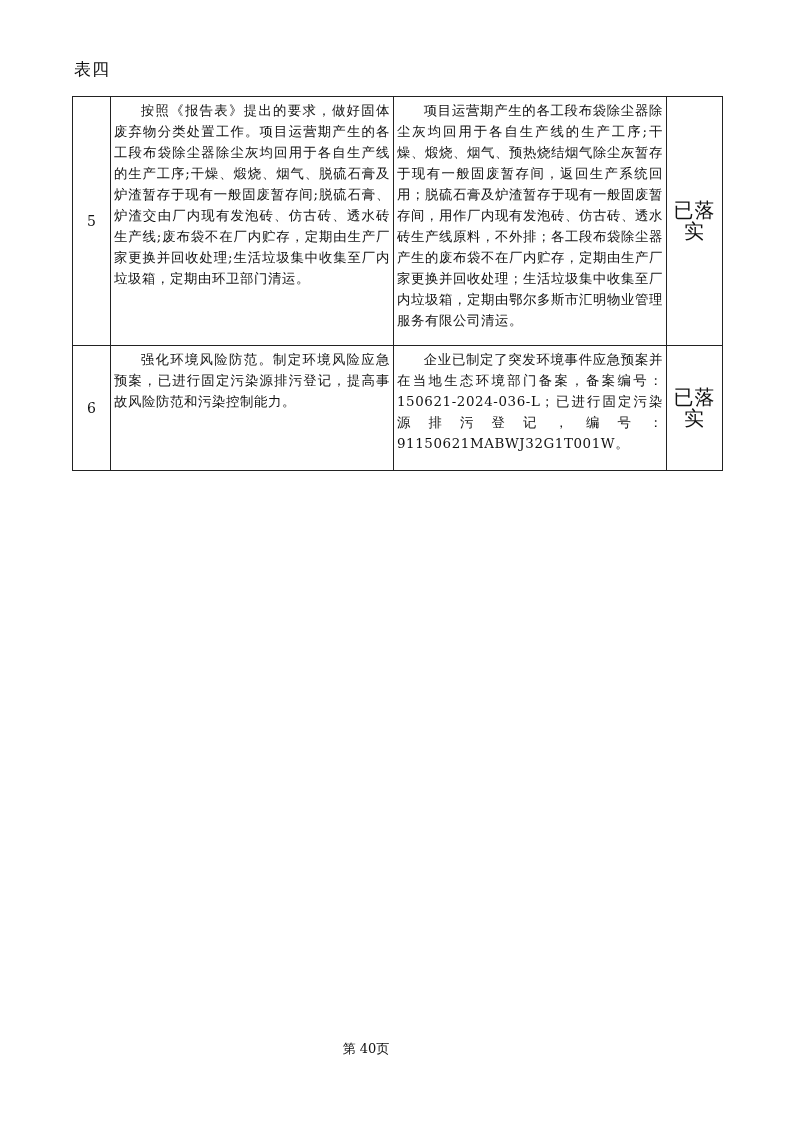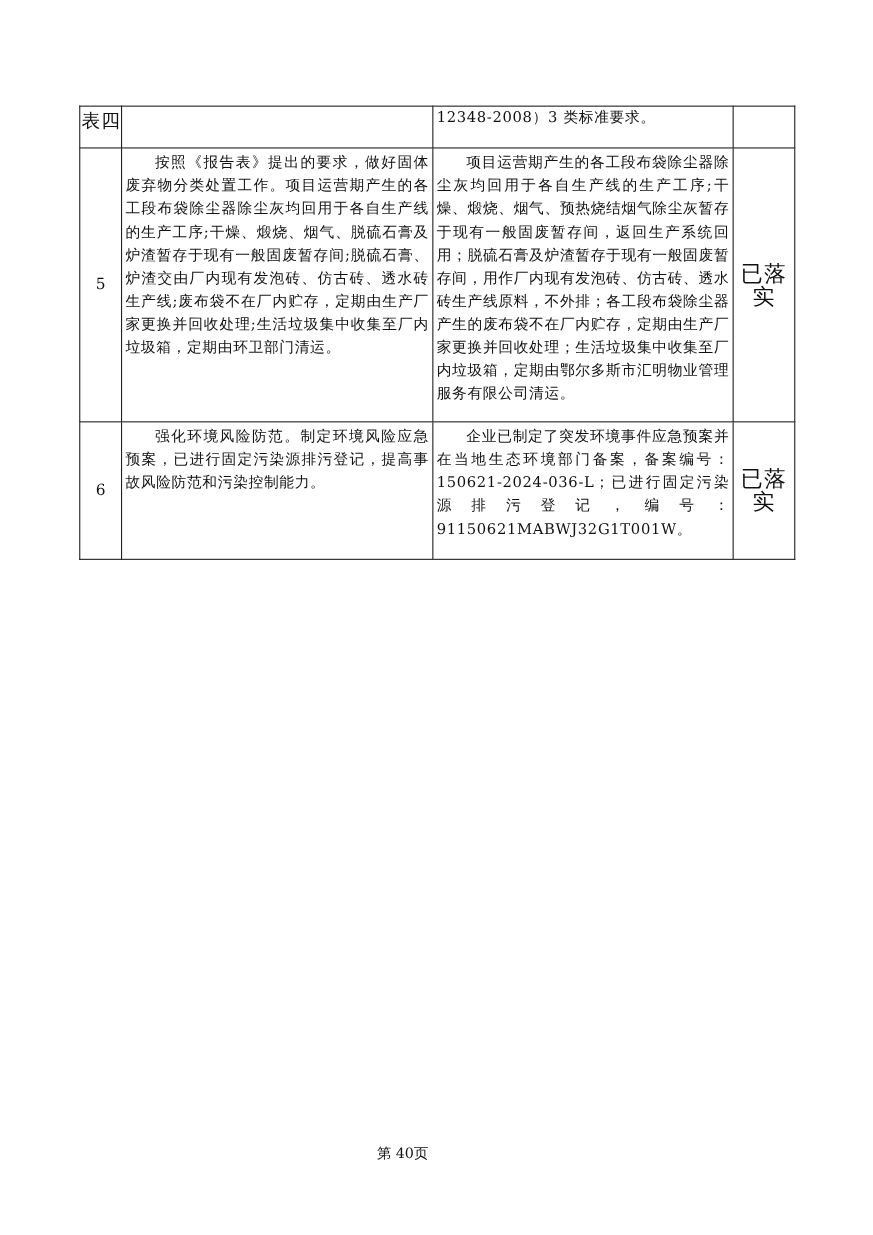--- a/index.html
+++ b/index.html
@@ -1,17 +1,17 @@
 <!DOCTYPE html>
 <html><head>
   <meta charset="utf-8">
   <style>
     html, body { margin: 0; padding: 0; background: #ffffff; }
     body { width: 794px; height: 1123px; position: relative; font-family: "DejaVu Serif", "Liberation Serif", serif; color: #111; }
-    .page-label { position: absolute; left: 74px; top: 58px; font-size: 17px; letter-spacing: 1px; margin-top: 40px; }
+    .page-label { position: absolute; left: 74px; top: 58px; font-size: 17px; letter-spacing: 1px; }
     table.doc {
       position: absolute; left: 72px; top: 96px;
       width: 650px; border-collapse: collapse; table-layout: fixed;
       font-size: 13.4px; line-height: 21px;
     }
     table.doc td { border: 1.2px solid #222; vertical-align: top; padding: 0 3px; }
     table.doc col.c1 { width: 38px; }
     table.doc col.c2 { width: 283px; }
     table.doc col.c3 { width: 273px; }
     table.doc col.c4 { width: 56px; }
@@ -31,30 +31,20 @@
 <div class="page-label">表四</div>
 
 <table class="doc">
   <colgroup>
     <col class="c1">
       <col class="c2">
       <col class="c3">
       <col class="c4">
   </colgroup>
   <tbody>
-      <tr class="r0">
-    <td class="num"></td>
-    <td>
-          <div class="req"></div>
-        </td>
-    <td>
-          <div class="impl noindent">12348-2008）3 类标准要求。</div>
-        </td>
-    <td class="status"></td>
-  </tr>
   <tr class="r5">
     <td class="num">5</td>
     <td>
           <div class="req">按照《报告表》提出的要求，做好固体废弃物分类处置工作。项目运营期产生的各工段布袋除尘器除尘灰均回用于各自生产线的生产工序;干燥、煅烧、烟气、脱硫石膏及炉渣暂存于现有一般固废暂存间;脱硫石膏、炉渣交由厂内现有发泡砖、仿古砖、透水砖生产线;废布袋不在厂内贮存，定期由生产厂家更换并回收处理;生活垃圾集中收集至厂内垃圾箱，定期由环卫部门清运。</div>
         </td>
     <td>
           <div class="impl">项目运营期产生的各工段布袋除尘器除尘灰均回用于各自生产线的生产工序;干燥、煅烧、烟气、预热烧结烟气除尘灰暂存于现有一般固废暂存间，返回生产系统回用；脱硫石膏及炉渣暂存于现有一般固废暂存间，用作厂内现有发泡砖、仿古砖、透水砖生产线原料，不外排；各工段布袋除尘器产生的废布袋不在厂内贮存，定期由生产厂家更换并回收处理；生活垃圾集中收集至厂内垃圾箱，定期由鄂尔多斯市汇明物业管理服务有限公司清运。</div>
         </td>
     <td class="status">已落实</td>
   </tr>

